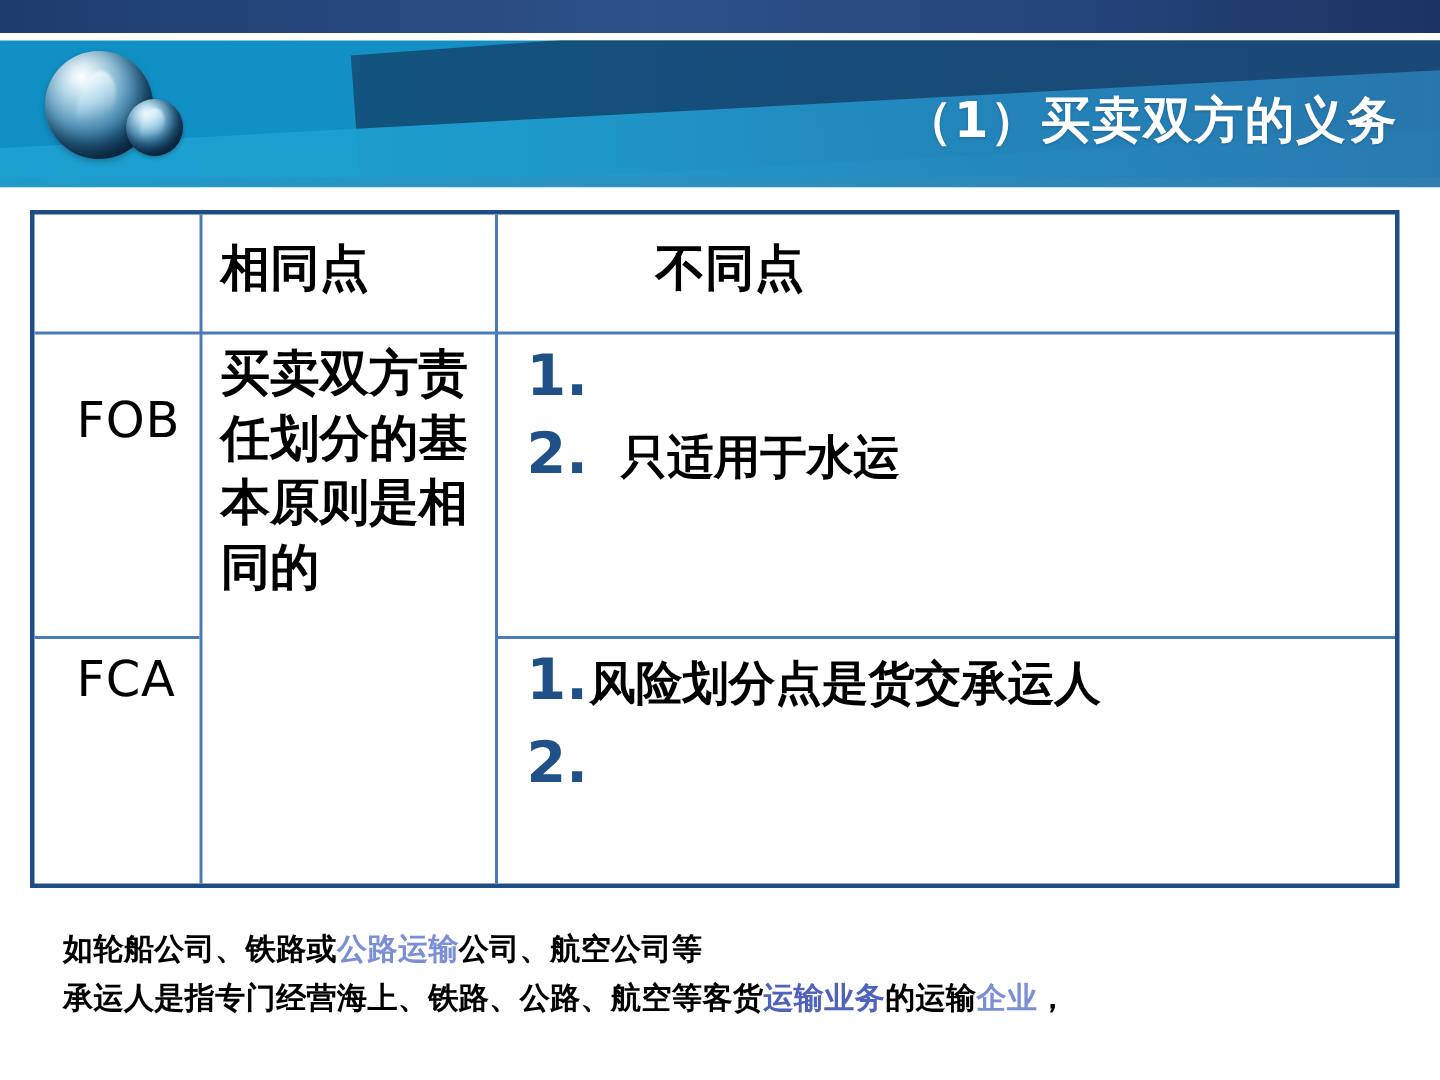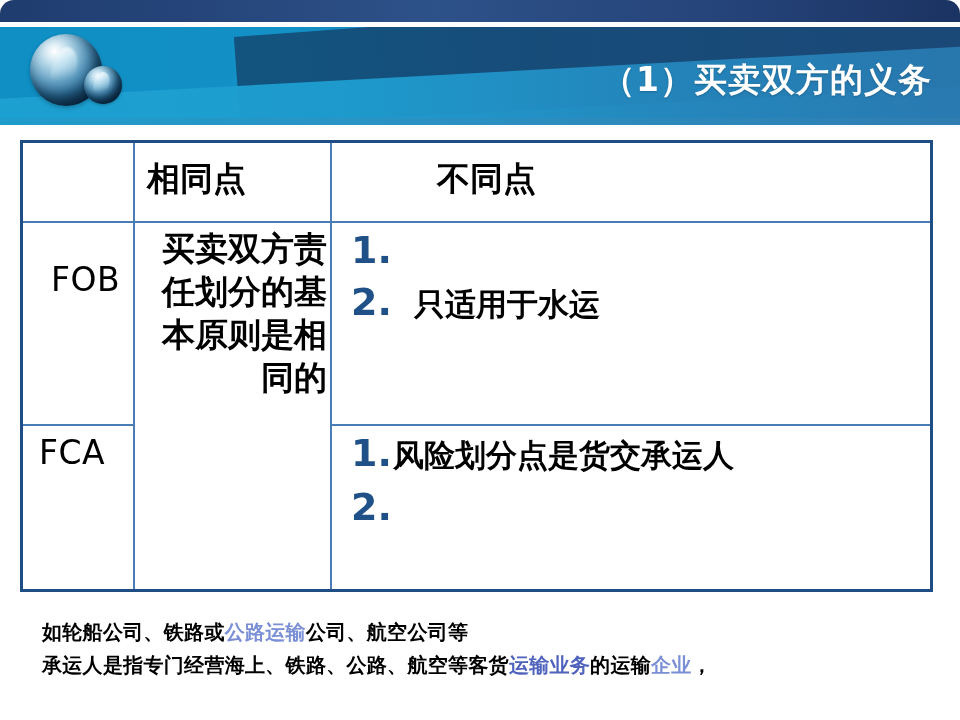--- a/index.html
+++ b/index.html
@@ -15,21 +15,20 @@
     position: relative;
   }
 
   #slide {
     position: absolute;
     left: 0; top: 0;
     width: 960px;
     height: 720px;
     background: #ffffff;
     overflow: hidden;
-    border-radius: 14px;
   }
 
   
   #header {
     position: absolute;
     left: 0; top: 0;
     width: 960px;
     height: 125px;
     overflow: hidden;
   }
@@ -203,33 +202,32 @@
   #diff-header { left: 414px; top: 14px; }
 
   .incoterm {
     position: absolute;
     color: #000000;
     font-size: 33px;
     font-weight: normal;
     letter-spacing: .5px;
   }
   #label-fob { left: 28px; top: 117px; }
-  #label-fca { left: 16px; top: 290px; }
+  #label-fca { left: 28px; top: 290px; }
 
   #same-body {
     position: absolute;
     left: 124px; top: 84px;
     width: 180px;
     color: #000000;
     font-size: 33px;
     font-weight: bold;
     line-height: 43px;
     letter-spacing: 0px;
     word-break: break-all;
-    text-align: right;
   }
 
   .diff-block {
     position: absolute;
     left: 328px;
   }
   #fob-diff { top: 82px; }
   #fca-diff { top: 285px; }
 
   .diff-item {

